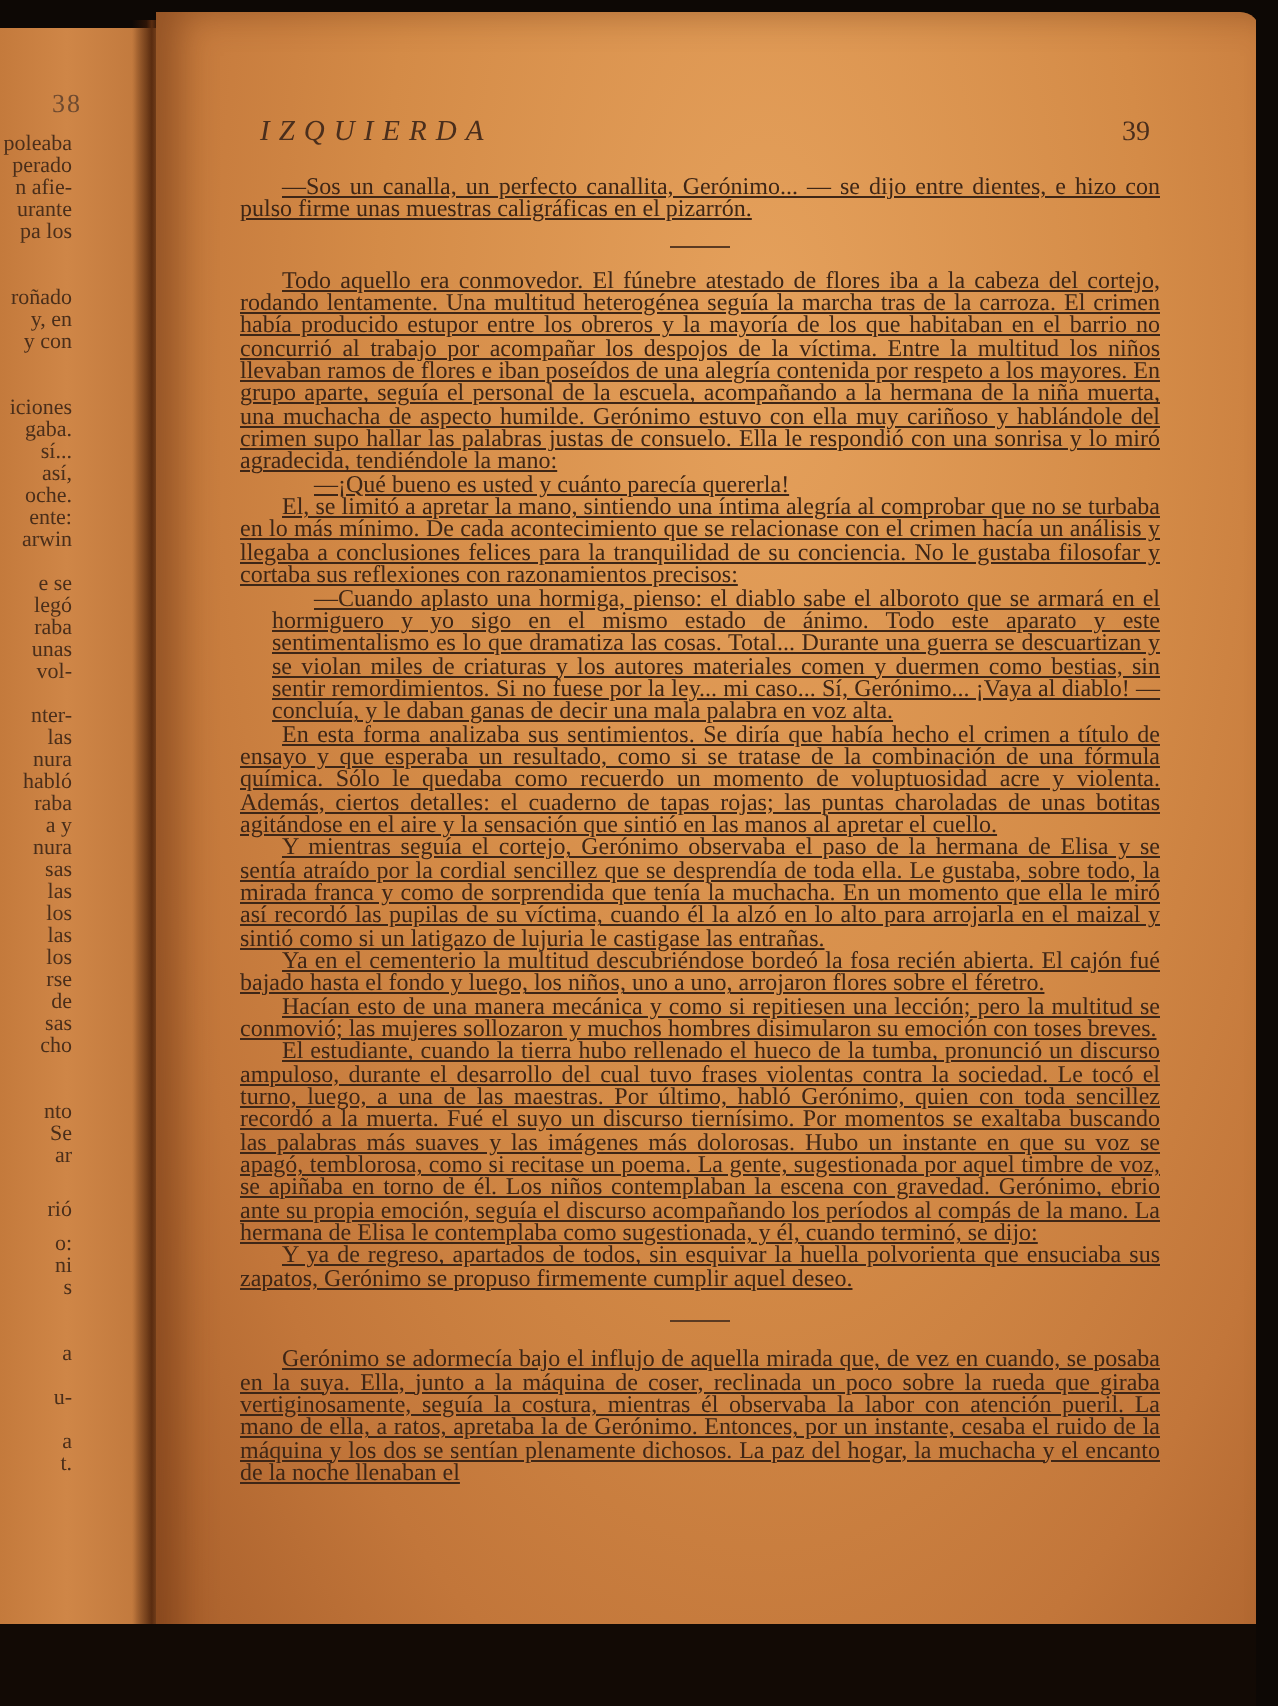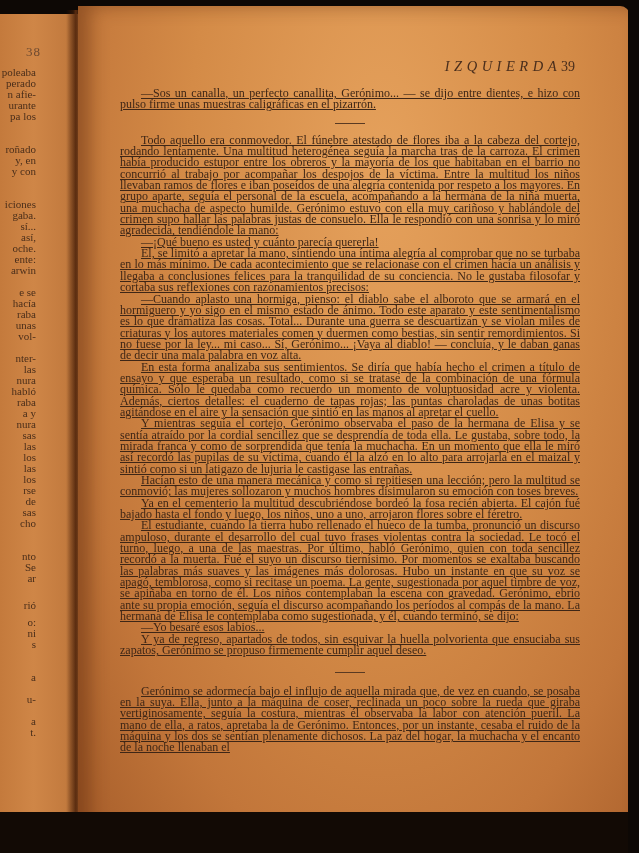--- a/index.html
+++ b/index.html
@@ -32,34 +32,34 @@
   }
   
   .right-page {
     position: absolute; left: 78px; top: 6px; width: 552px; height: 836px;
     background: radial-gradient(ellipse at 55% 20%, #e5a15c 0%, #d48b47 45%, #c2763a 75%, #a65d2a 100%);
     border-radius: 0 10px 6px 0;
     box-shadow: inset 12px 0 18px rgba(90,40,10,0.45);
   }
   .header {
     position: absolute; left: 130px; top: 58px; width: 445px;
-    display: flex; justify-content: flex-end; align-items: baseline;
+    display: flex; justify-content: space-between; align-items: baseline;
     color: #4a2e1c;
   }
   .running-title { font-style: italic; font-size: 14.5px; letter-spacing: 4.5px; }
   .page-number { font-size: 14px; }
   .text-block {
     position: absolute; left: 120px; top: 88px; width: 460px;
     color: #3e2616;
     font-size: 12px; line-height: 11.35px;
     text-align: justify;
     text-decoration: underline;
   }
   .text-block p { margin: 0; text-indent: 21px; }
-  .text-block p.dialog { text-indent: 21px; }
+  .text-block p.dialog { text-indent: 21px; margin-left: 16px; }
   .section-rule {
     width: 30px; height: 1px; background: #5a3a22; margin: 9px auto 9px auto;
   }
   .section-rule.first { margin: 12px auto 11px auto; }
   .section-rule.second { margin: 15px auto 13px auto; }
   .bottom-shadow {
     position: absolute; left: 0; top: 812px; width: 639px; height: 41px;
     background: #120a05;
   }
   .right-edge {
@@ -83,21 +83,21 @@
         <span class="frag" style="top: 141px;">y, en</span>
         <span class="frag" style="top: 152px;">y con</span>
         <span class="frag" style="top: 185px;">iciones</span>
         <span class="frag" style="top: 196px;">gaba.</span>
         <span class="frag" style="top: 207px;">sí...</span>
         <span class="frag" style="top: 218px;">así,</span>
         <span class="frag" style="top: 229px;">oche.</span>
         <span class="frag" style="top: 240px;">ente:</span>
         <span class="frag" style="top: 251px;">arwin</span>
         <span class="frag" style="top: 273px;">e se</span>
-        <span class="frag" style="top: 284px;">hacía</span>
+        <span class="frag" style="top: 284px;">legó</span>
         <span class="frag" style="top: 295px;">raba</span>
         <span class="frag" style="top: 306px; margin-left: 24px;">unas</span>
         <span class="frag" style="top: 317px;">vol-</span>
         <span class="frag" style="top: 339px;">nter-</span>
         <span class="frag" style="top: 350px;">las</span>
         <span class="frag" style="top: 361px;">nura</span>
         <span class="frag" style="top: 372px;">habló</span>
         <span class="frag" style="top: 383px;">raba</span>
         <span class="frag" style="top: 394px;">a y</span>
         <span class="frag" style="top: 405px;">nura</span>
@@ -137,24 +137,23 @@
       <p>—Sos un canalla, un perfecto canallita, Gerónimo... — se dijo entre dientes, e hizo con pulso firme unas muestras caligráficas en el pizarrón.</p>
     </div>
     <div class="section-rule first"></div>
     <div>
       <p>Todo aquello era conmovedor. El fúnebre atestado de flores iba a la cabeza del cortejo, rodando lentamente. Una multitud heterogénea seguía la marcha tras de la carroza. El crimen había producido estupor entre los obreros y la mayoría de los que habitaban en el barrio no concurrió al trabajo por acompañar los despojos de la víctima. Entre la multitud los niños llevaban ramos de flores e iban poseídos de una alegría contenida por respeto a los mayores. En grupo aparte, seguía el personal de la escuela, acompañando a la hermana de la niña muerta, una muchacha de aspecto humilde. Gerónimo estuvo con ella muy cariñoso y hablándole del crimen supo hallar las palabras justas de consuelo. Ella le respondió con una sonrisa y lo miró agradecida, tendiéndole la mano:</p>
       <p class="dialog">—¡Qué bueno es usted y cuánto parecía quererla!</p>
       <p>El, se limitó a apretar la mano, sintiendo una íntima alegría al comprobar que no se turbaba en lo más mínimo. De cada acontecimiento que se relacionase con el crimen hacía un análisis y llegaba a conclusiones felices para la tranquilidad de su conciencia. No le gustaba filosofar y cortaba sus reflexiones con razonamientos precisos:</p>
       <p class="dialog">—Cuando aplasto una hormiga, pienso: el diablo sabe el alboroto que se armará en el hormiguero y yo sigo en el mismo estado de ánimo. Todo este aparato y este sentimentalismo es lo que dramatiza las cosas. Total... Durante una guerra se descuartizan y se violan miles de criaturas y los autores materiales comen y duermen como bestias, sin sentir remordimientos. Si no fuese por la ley... mi caso... Sí, Gerónimo... ¡Vaya al diablo! — concluía, y le daban ganas de decir una mala palabra en voz alta.</p>
       <p>En esta forma analizaba sus sentimientos. Se diría que había hecho el crimen a título de ensayo y que esperaba un resultado, como si se tratase de la combinación de una fórmula química. Sólo le quedaba como recuerdo un momento de voluptuosidad acre y violenta. Además, ciertos detalles: el cuaderno de tapas rojas; las puntas charoladas de unas botitas agitándose en el aire y la sensación que sintió en las manos al apretar el cuello.</p>
       <p>Y mientras seguía el cortejo, Gerónimo observaba el paso de la hermana de Elisa y se sentía atraído por la cordial sencillez que se desprendía de toda ella. Le gustaba, sobre todo, la mirada franca y como de sorprendida que tenía la muchacha. En un momento que ella le miró así recordó las pupilas de su víctima, cuando él la alzó en lo alto para arrojarla en el maizal y sintió como si un latigazo de lujuria le castigase las entrañas.</p>
+      <p>Ya en el cementerio la multitud descubriéndose bordeó la fosa recién abierta. El cajón fué bajado hasta el fondo y luego, los niños, uno a uno, arrojaron flores sobre el féretro.</p>
       <p>Hacían esto de una manera mecánica y como si repitiesen una lección; pero la multitud se conmovió; las mujeres sollozaron y muchos hombres disimularon su emoción con toses breves.</p>
-      <p>Ya en el cementerio la multitud descubriéndose bordeó la fosa recién abierta. El cajón fué bajado hasta el fondo y luego, los niños, uno a uno, arrojaron flores sobre el féretro.</p>
       <p>El estudiante, cuando la tierra hubo rellenado el hueco de la tumba, pronunció un discurso ampuloso, durante el desarrollo del cual tuvo frases violentas contra la sociedad. Le tocó el turno, luego, a una de las maestras. Por último, habló Gerónimo, quien con toda sencillez recordó a la muerta. Fué el suyo un discurso tiernísimo. Por momentos se exaltaba buscando las palabras más suaves y las imágenes más dolorosas. Hubo un instante en que su voz se apagó, temblorosa, como si recitase un poema. La gente, sugestionada por aquel timbre de voz, se apiñaba en torno de él. Los niños contemplaban la escena con gravedad. Gerónimo, ebrio ante su propia emoción, seguía el discurso acompañando los períodos al compás de la mano. La hermana de Elisa le contemplaba como sugestionada, y él, cuando terminó, se dijo:</p>
-      <p class="dialog">—Yo besaré esos labios...</p>
       <p>Y ya de regreso, apartados de todos, sin esquivar la huella polvorienta que ensuciaba sus zapatos, Gerónimo se propuso firmemente cumplir aquel deseo.</p>
     </div>
     <div class="section-rule second"></div>
     <div>
       <p>Gerónimo se adormecía bajo el influjo de aquella mirada que, de vez en cuando, se posaba en la suya. Ella, junto a la máquina de coser, reclinada un poco sobre la rueda que giraba vertiginosamente, seguía la costura, mientras él observaba la labor con atención pueril. La mano de ella, a ratos, apretaba la de Gerónimo. Entonces, por un instante, cesaba el ruido de la máquina y los dos se sentían plenamente dichosos. La paz del hogar, la muchacha y el encanto de la noche llenaban el</p>
     </div>
   </div>
 
   <div class="bottom-shadow"></div>
   <div class="right-edge"></div>

